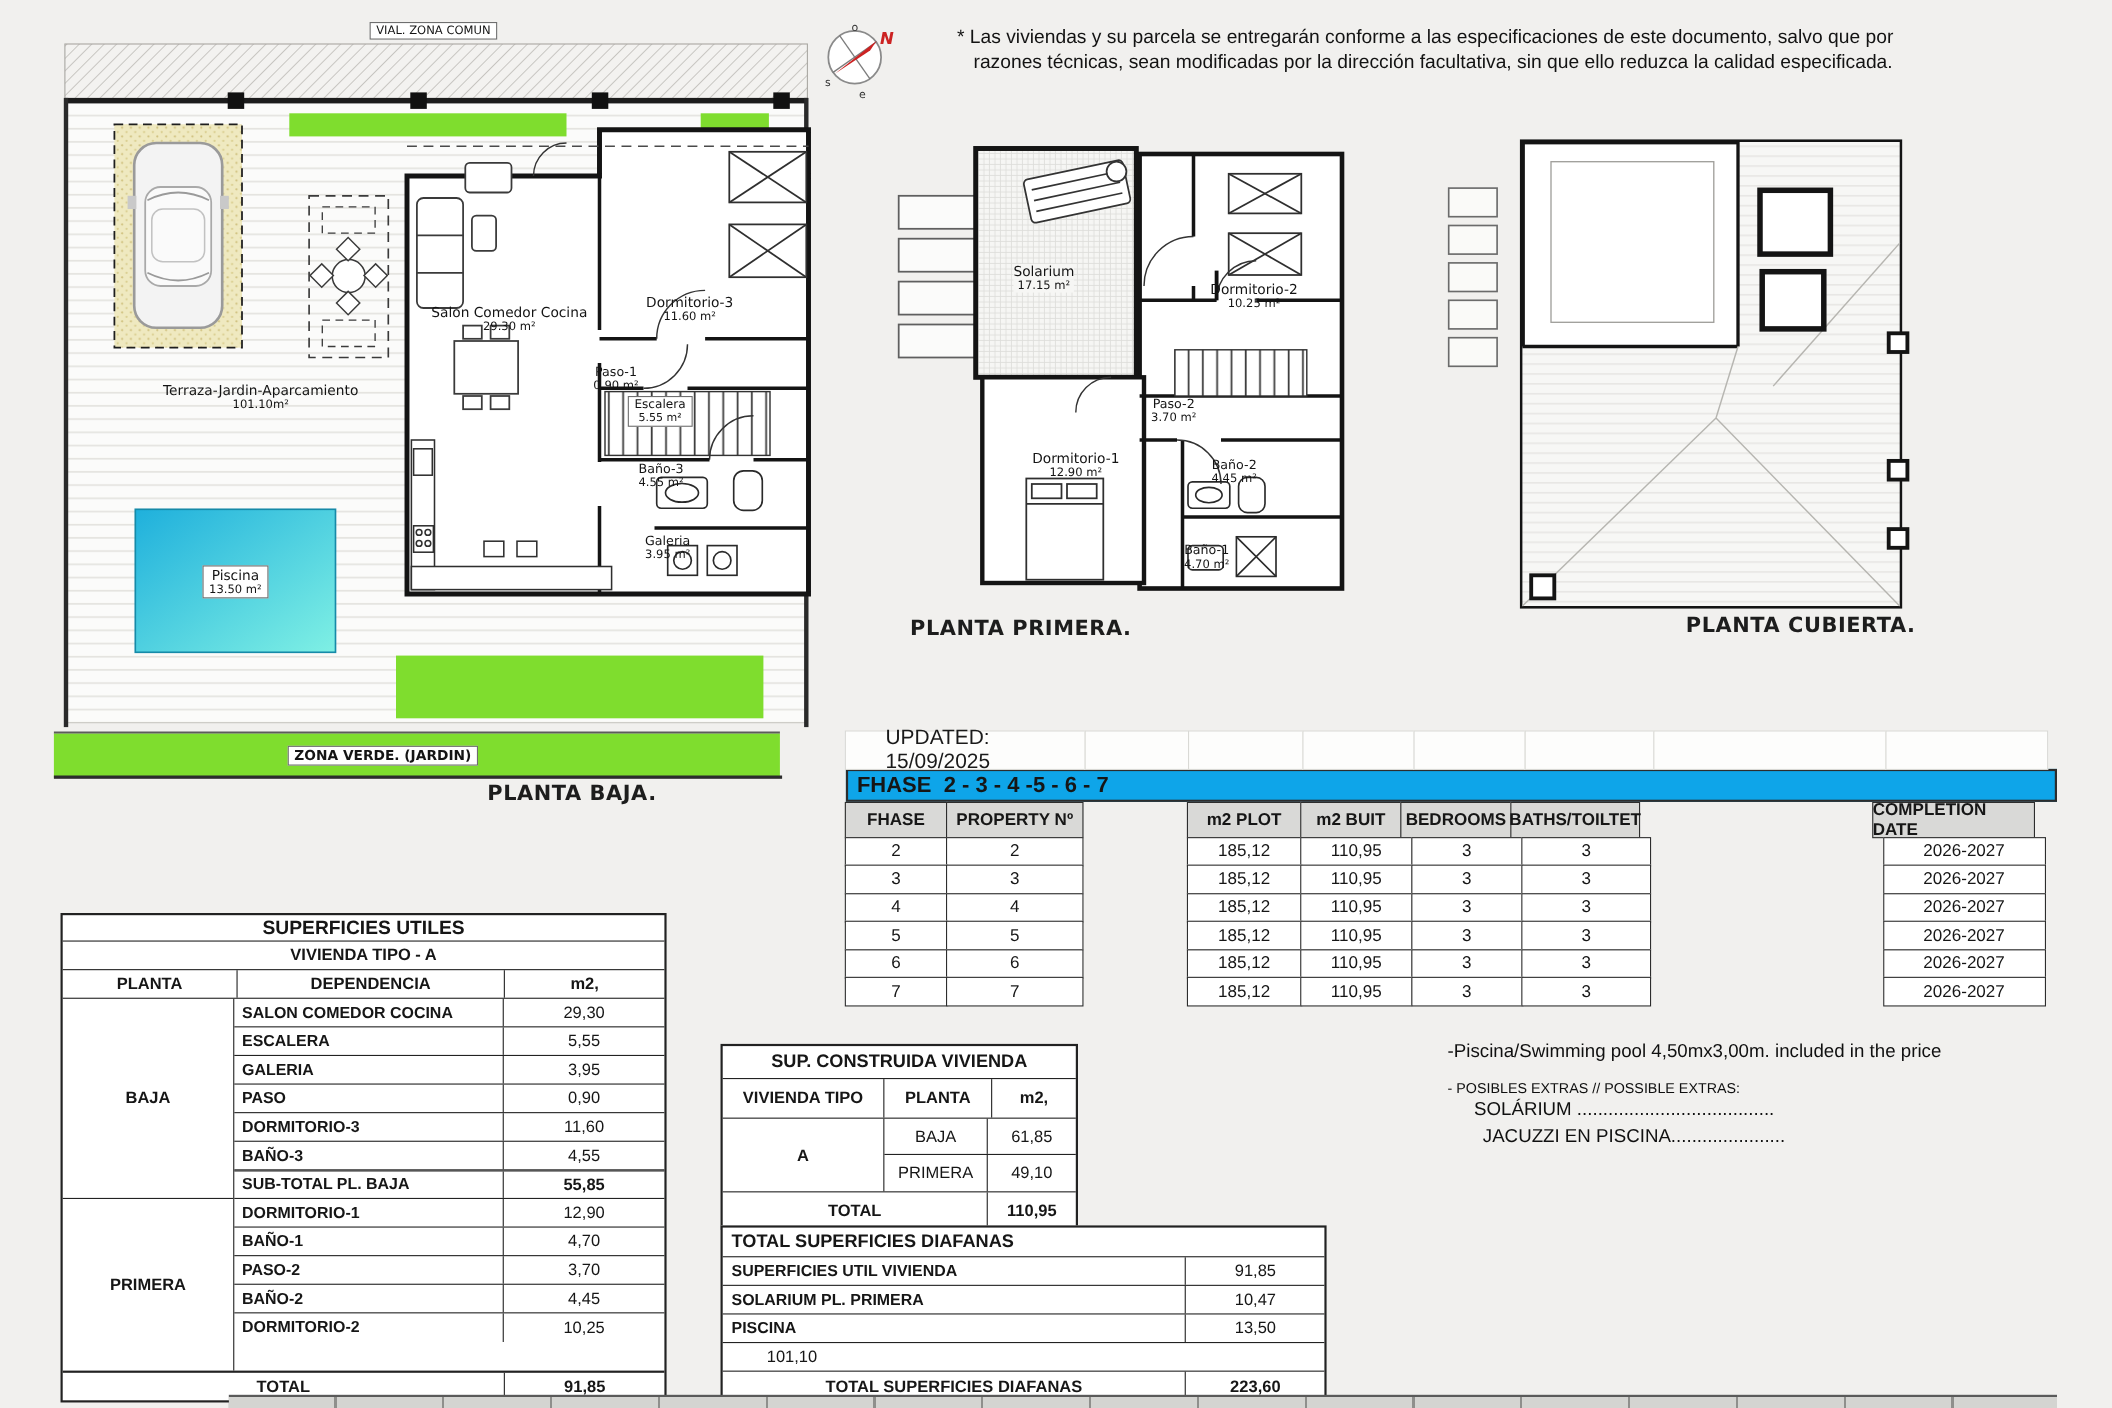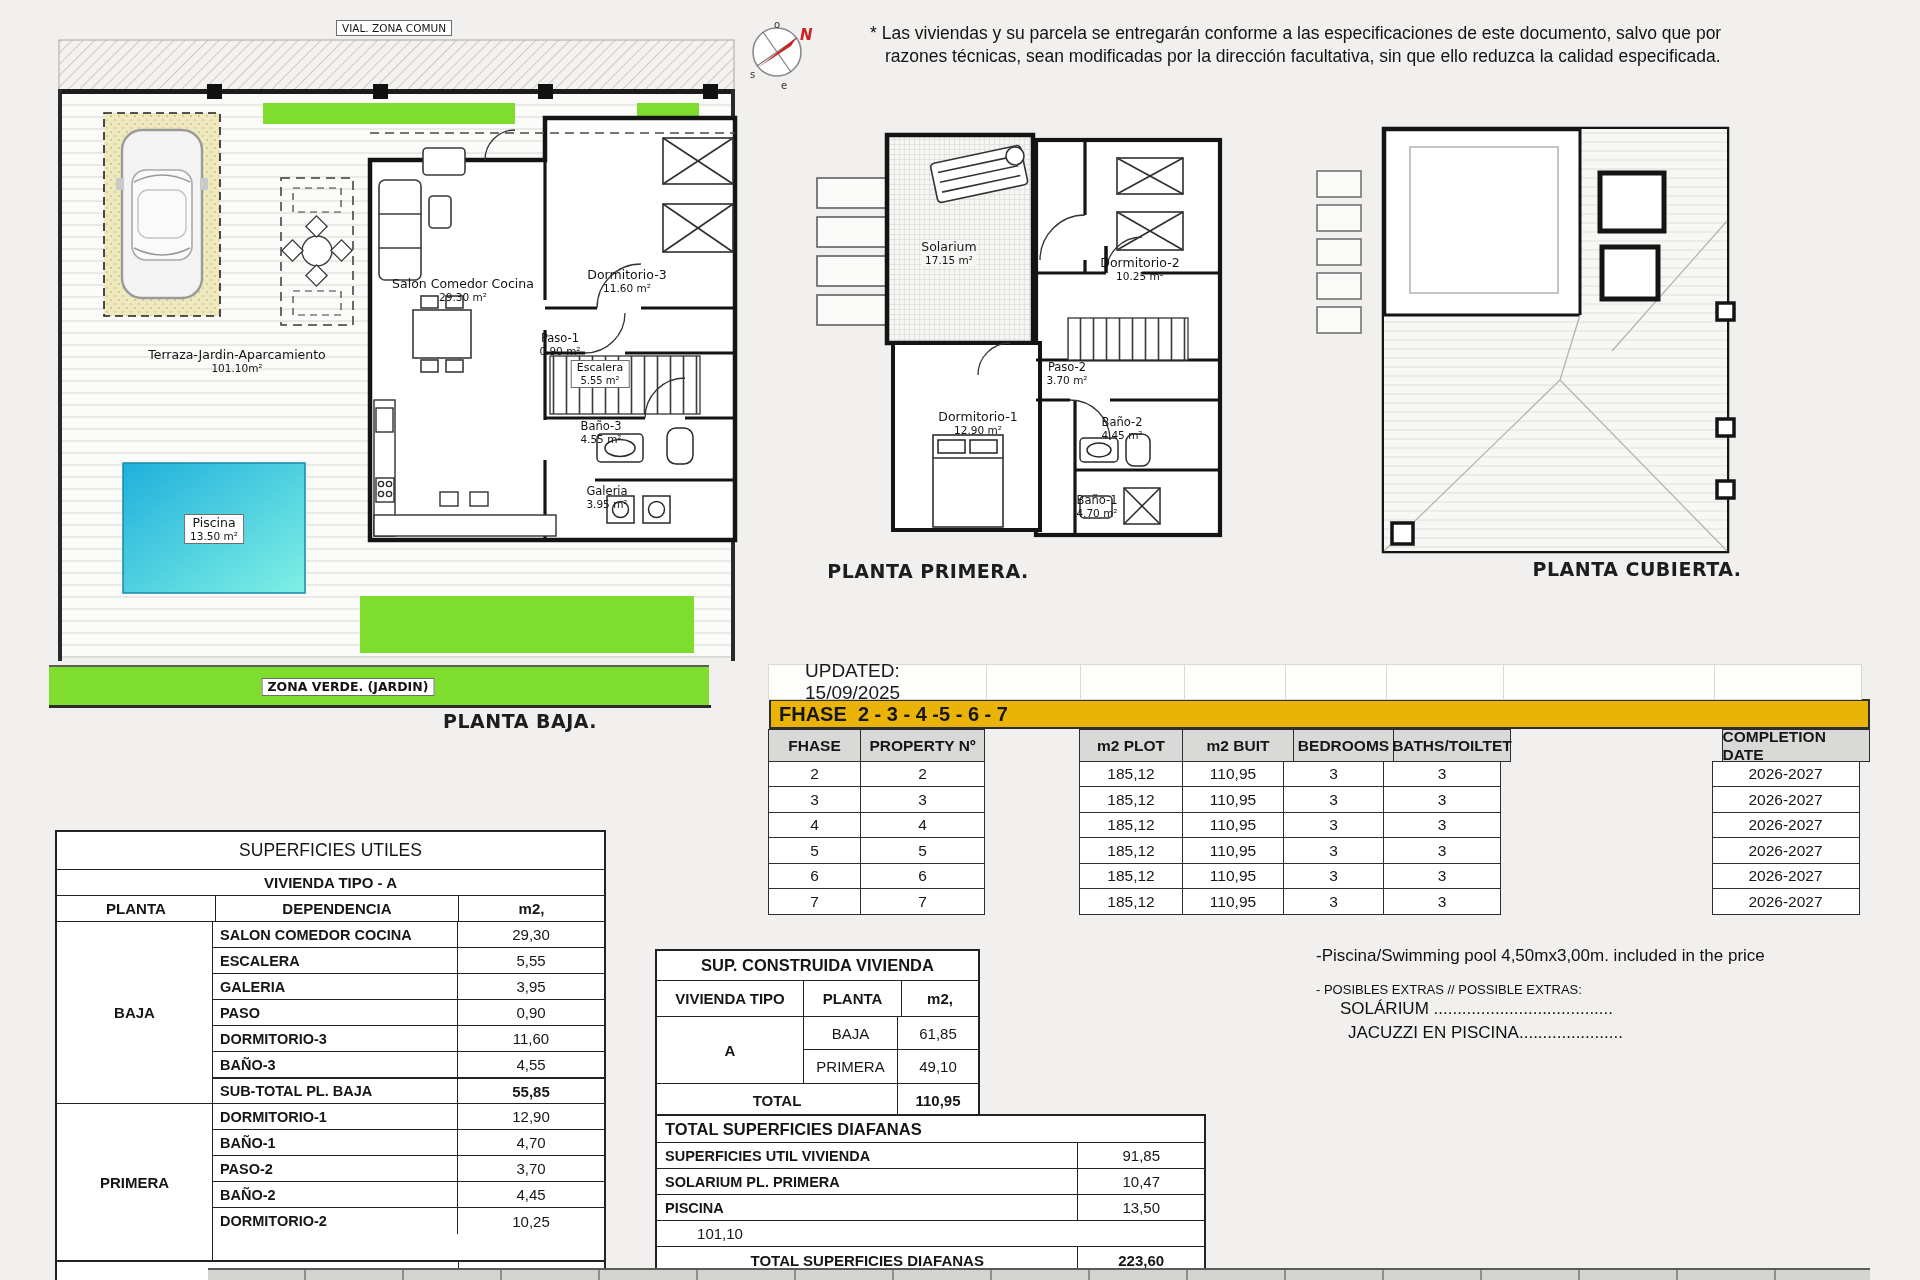--- a/index.html
+++ b/index.html
@@ -20,24 +20,24 @@
   .pt-row{display:flex}
   .ptc{display:flex;align-items:center;justify-content:center;font-size:15.5px;background:#fff}
   .ptc.b{border:1.5px solid #2d2d2d;margin-left:-1.5px}
   .ptc.g{background:transparent}
   .pt-data{height:27px;margin-top:-1.5px}
   .pt-head{height:33px}
   .pt-head .b{background:#d9d9d7;font-weight:bold;font-size:15.5px}
   .pt-updated{height:36px;display:flex}
   .pt-updated .u{border:1px solid #d9d9d5;margin-left:-1px;background:#fdfdfc}
   .pt-updated .txt{justify-content:flex-start;padding-left:36px;font-size:19px;color:#1a1a1a}
-  .pt-band{height:30px;background:#eab308;border:2px solid #2d2d2d;display:flex;align-items:center;padding-left:8px;font-weight:bold;font-size:20px;white-space:pre;margin-top:-1px}
+  .pt-band{height:30px;background:#0ea5e9;border:2px solid #2d2d2d;display:flex;align-items:center;padding-left:8px;font-weight:bold;font-size:20px;white-space:pre;margin-top:-1px}
   
   .su{position:absolute;left:55px;top:830px;width:551px;border:2.5px solid #222;background:#fff;font-size:15px}
-  .su-title{height:38px;display:flex;align-items:center;justify-content:center;font-weight:normal;font-size:17.5px;border-bottom:1.5px solid #222}
+  .su-title{height:24px;display:flex;align-items:center;justify-content:center;font-weight:bold;font-size:17.5px;border-bottom:1.5px solid #222}
   .su-sub{height:26px;display:flex;align-items:center;justify-content:center;font-weight:bold;font-size:15px;border-bottom:1.5px solid #222}
   .su-head{height:26px;display:flex;border-bottom:1.5px solid #222;font-weight:bold}
   .su-head div{display:flex;align-items:center;justify-content:center}
   .su-body{display:flex}
   .su-pcol{width:160px;border-right:1.5px solid #222;display:flex;flex-direction:column}
   .su-pcell{display:flex;align-items:center;justify-content:center;font-weight:bold}
   .su-pcell.baja{height:182px;border-bottom:1.5px solid #222}
   .su-pcell.prim{height:156px}
   .su-rows{width:391px;display:flex;flex-direction:column}
   .su-r{height:26px;display:flex;border-bottom:1.5px solid #222}
@@ -444,21 +444,21 @@
     <div class="ptc u" style="width:118px"></div>
       <div class="ptc u" style="width:212px"></div>
     <div class="ptc u" style="width:148px"></div>
   </div>
   <div class="pt-band">FHASE  2 - 3 - 4 -5 - 6 - 7</div>
   <div class="pt-row pt-head">
     <div class="ptc b" style="width:94px">FHASE</div>
     <div class="ptc b" style="width:125px">PROPERTY Nº</div>
     <div class="ptc g" style="width:95px"></div>
     <div class="ptc b" style="width:105px">m2 PLOT</div>
-    <div class="ptc b" style="width:112px">m2 BUIT</div>
+    <div class="ptc b" style="width:92px">m2 BUIT</div>
     <div class="ptc b" style="width:102px">BEDROOMS</div>
     <div class="ptc b" style="width:118px">BATHS/TOILTET</div>
     <div class="ptc g" style="width:212px"></div>
     <div class="ptc b" style="width:148px">COMPLETION DATE</div>
   </div>
 
   <div class="pt-row pt-data">
     <div class="ptc b" style="width:94px">2</div>
     <div class="ptc b" style="width:125px">2</div>
     <div class="ptc g" style="width:95px"></div>

